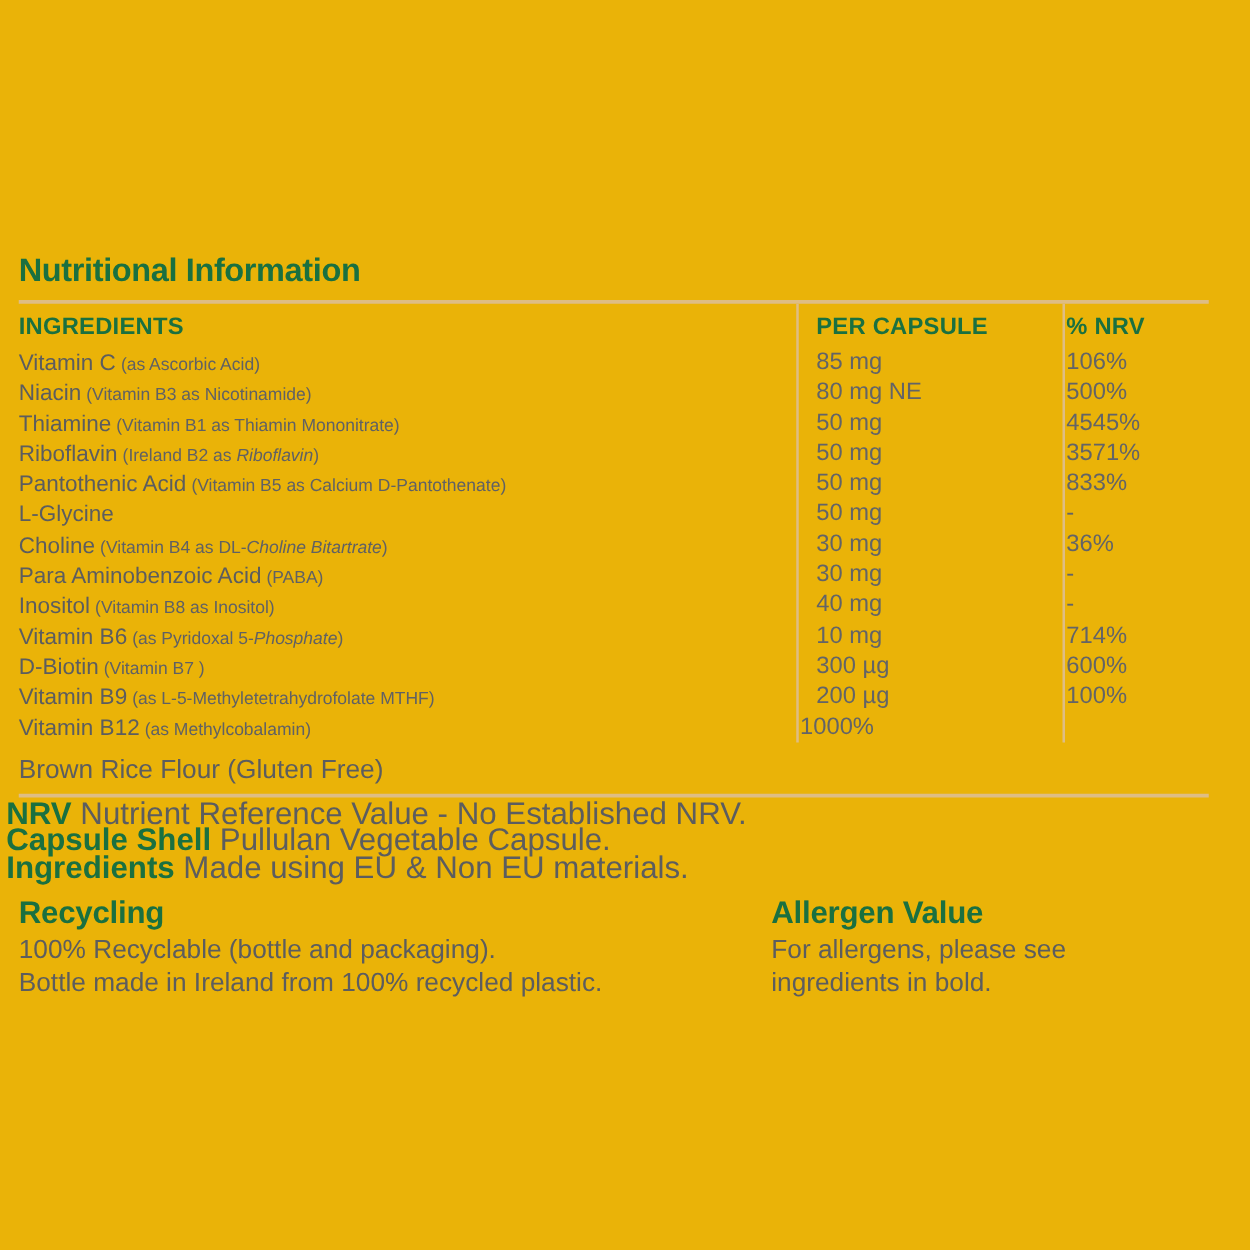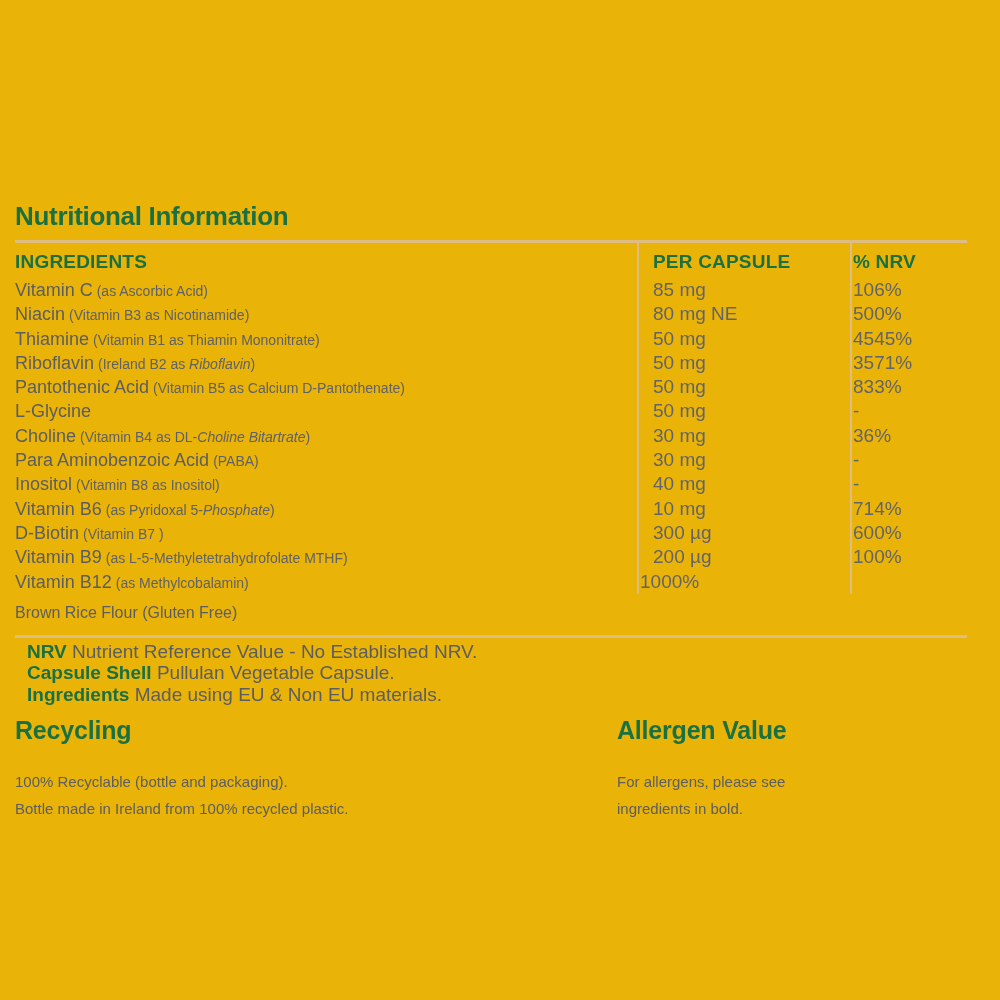--- a/index.html
+++ b/index.html
@@ -59,46 +59,46 @@
   .trow { height: 24.3px; line-height: 24.3px; }
   .col2 { padding-left: 16px; }
   .col3 { padding-left: 3px; }
   .ing-name { font-size: 18px; color: #5c5d5f; }
   .ing-detail { font-size: 14px; color: #606164; margin-left: 4px; }
   .ing-detail i { font-style: italic; }
   .amount, .nrv { font-size: 19px; color: #636467; }
   .brown-rice {
     position: absolute;
     top: 604px; left: 15px;
-    font-size: 16px;
+    font-size: 21px;
     color: #5c5d5f;
   }
   .notes {
     position: absolute;
-    top: 641px; left: 27px;
-    font-size: 19px;
+    top: 641px; left: 5px;
+    font-size: 25px;
     line-height: 21.4px;
     color: #5c5d5f;
   }
   .notes .lead { font-weight: 700; color: #1a7040; }
   .section {
     position: absolute;
     top: 716px;
   }
   .section-left { left: 15px; width: 590px; }
   .section-right { left: 617px; width: 370px; }
   .section h2 {
     font-size: 25px;
     font-weight: 700;
     color: #1a7040;
-    margin-bottom: 24px;
+    margin-bottom: 2px;
     letter-spacing: -0.2px;
   }
   .section p {
-    font-size: 15px;
+    font-size: 21px;
     line-height: 26.5px;
     color: #5c5d5f;
   }
 </style>
 </head>
 <body>
 
 <div class="page">
 
   <div class="title">Nutritional Information</div>

